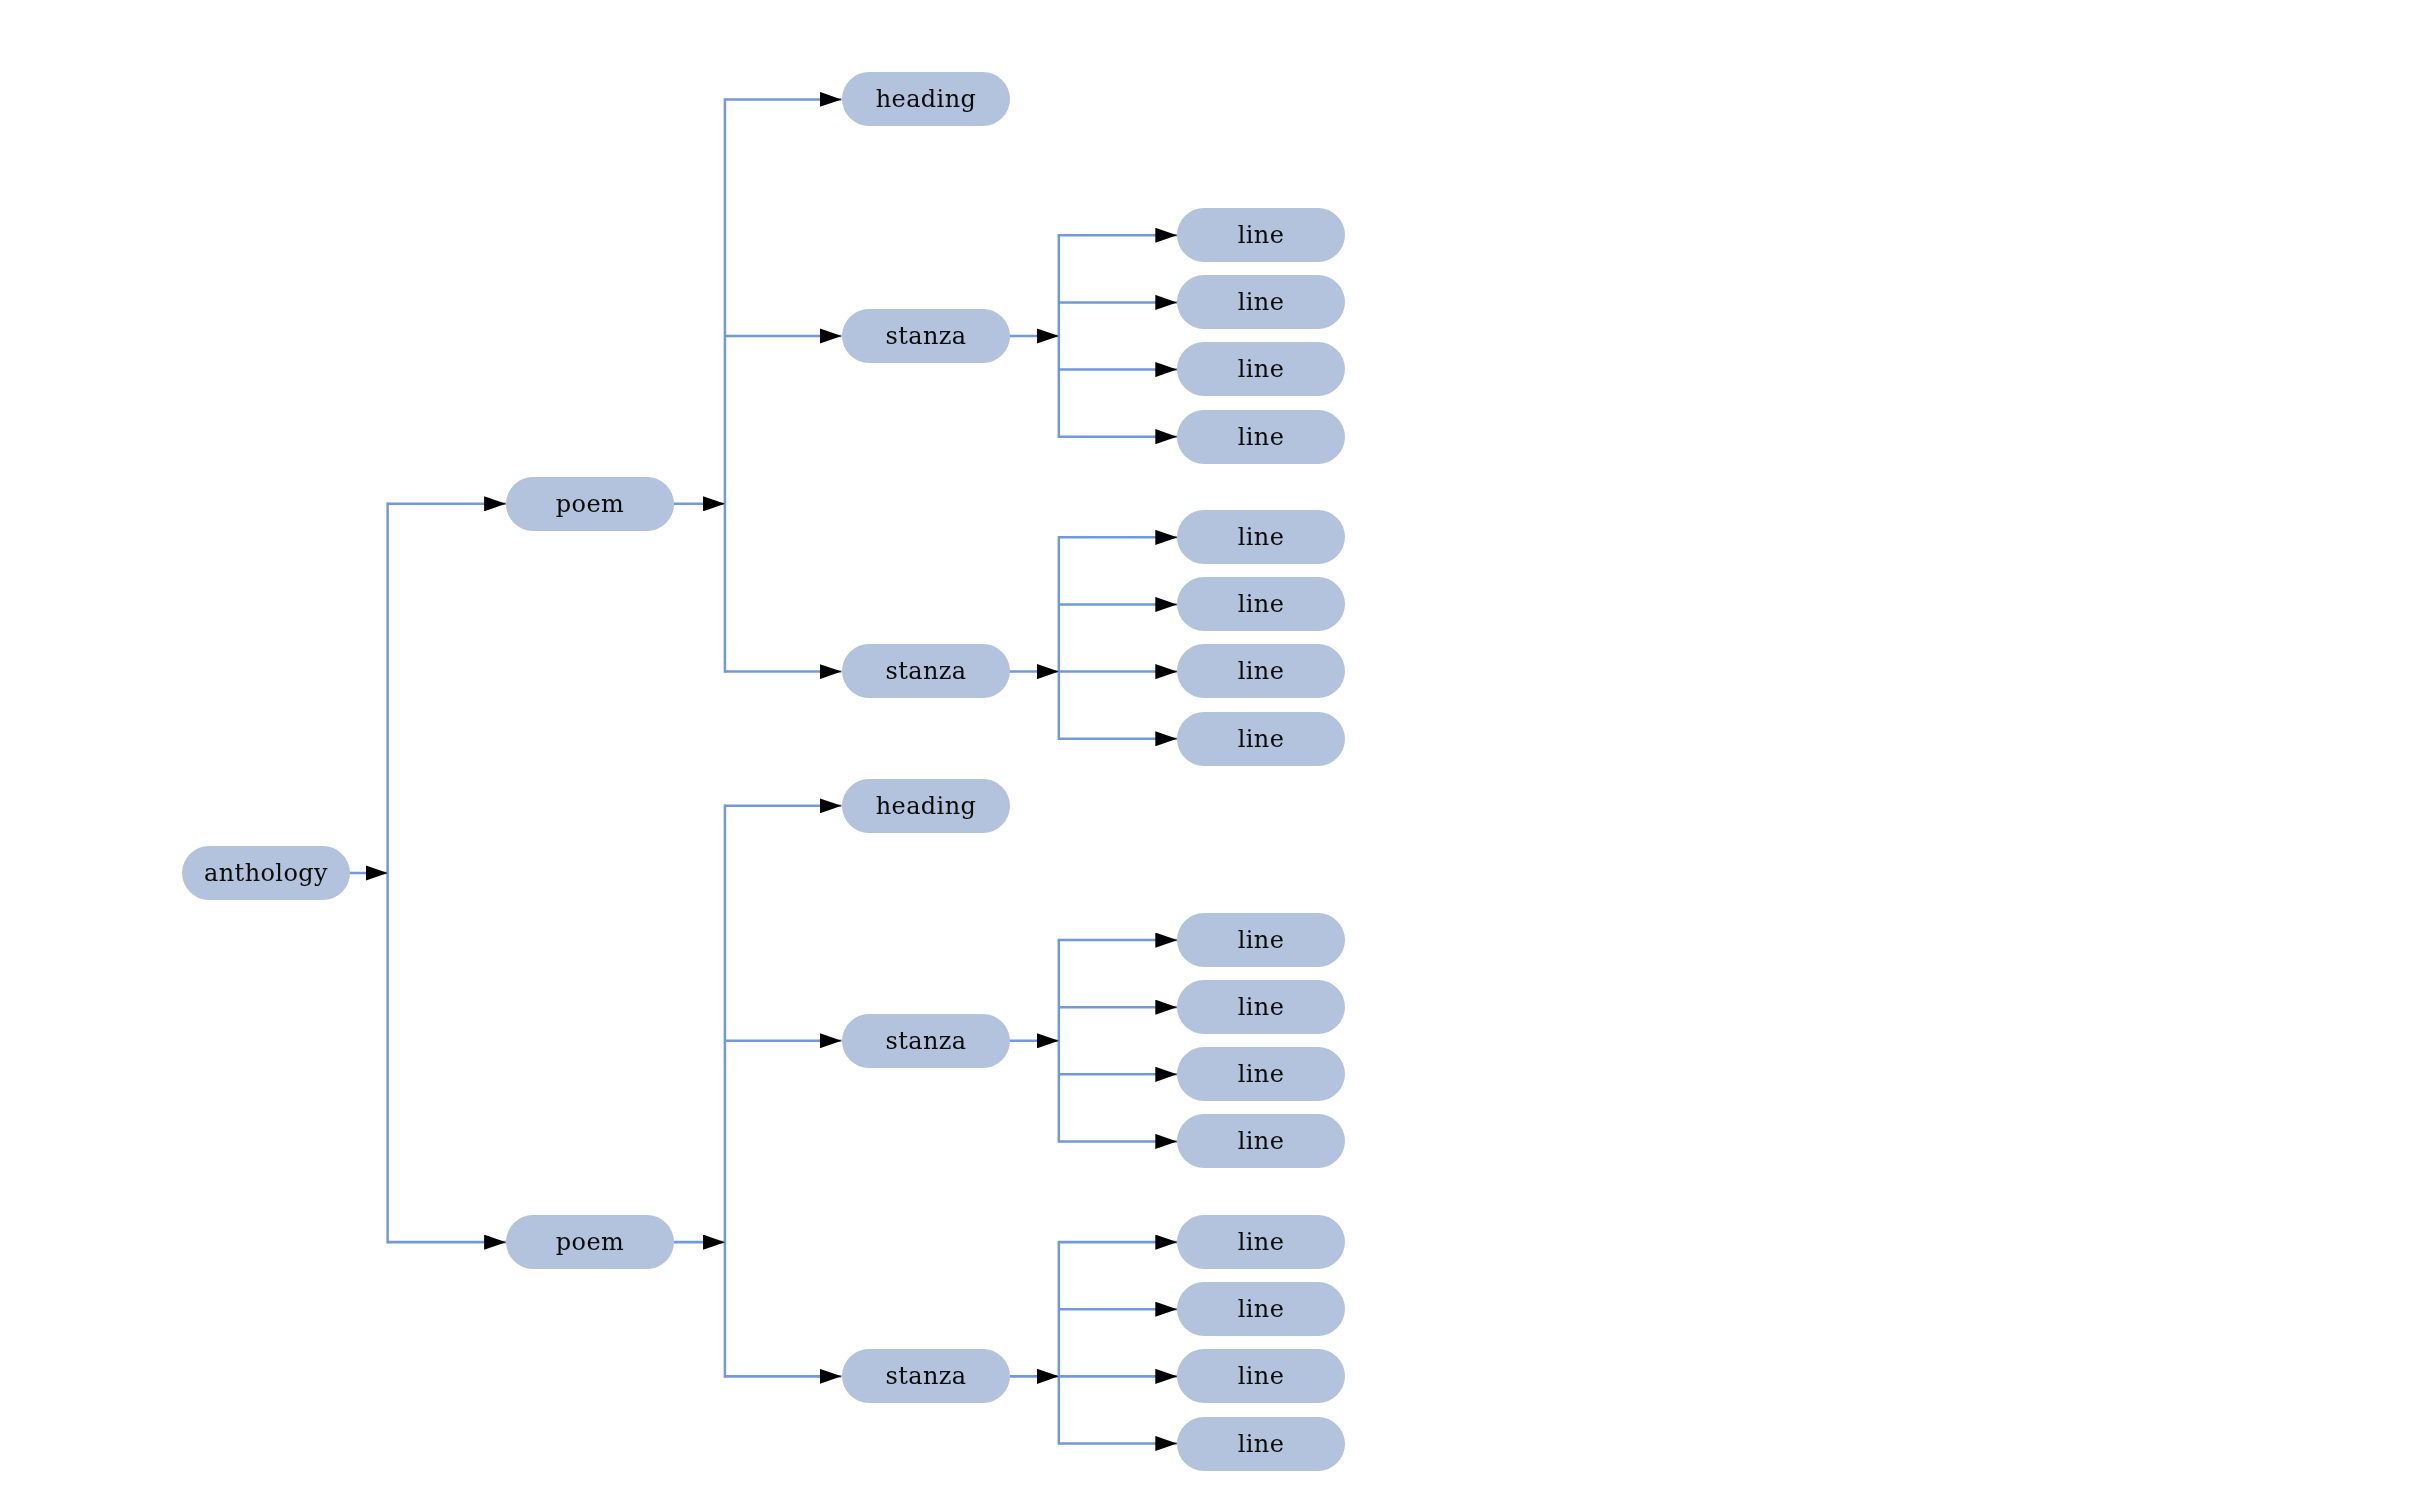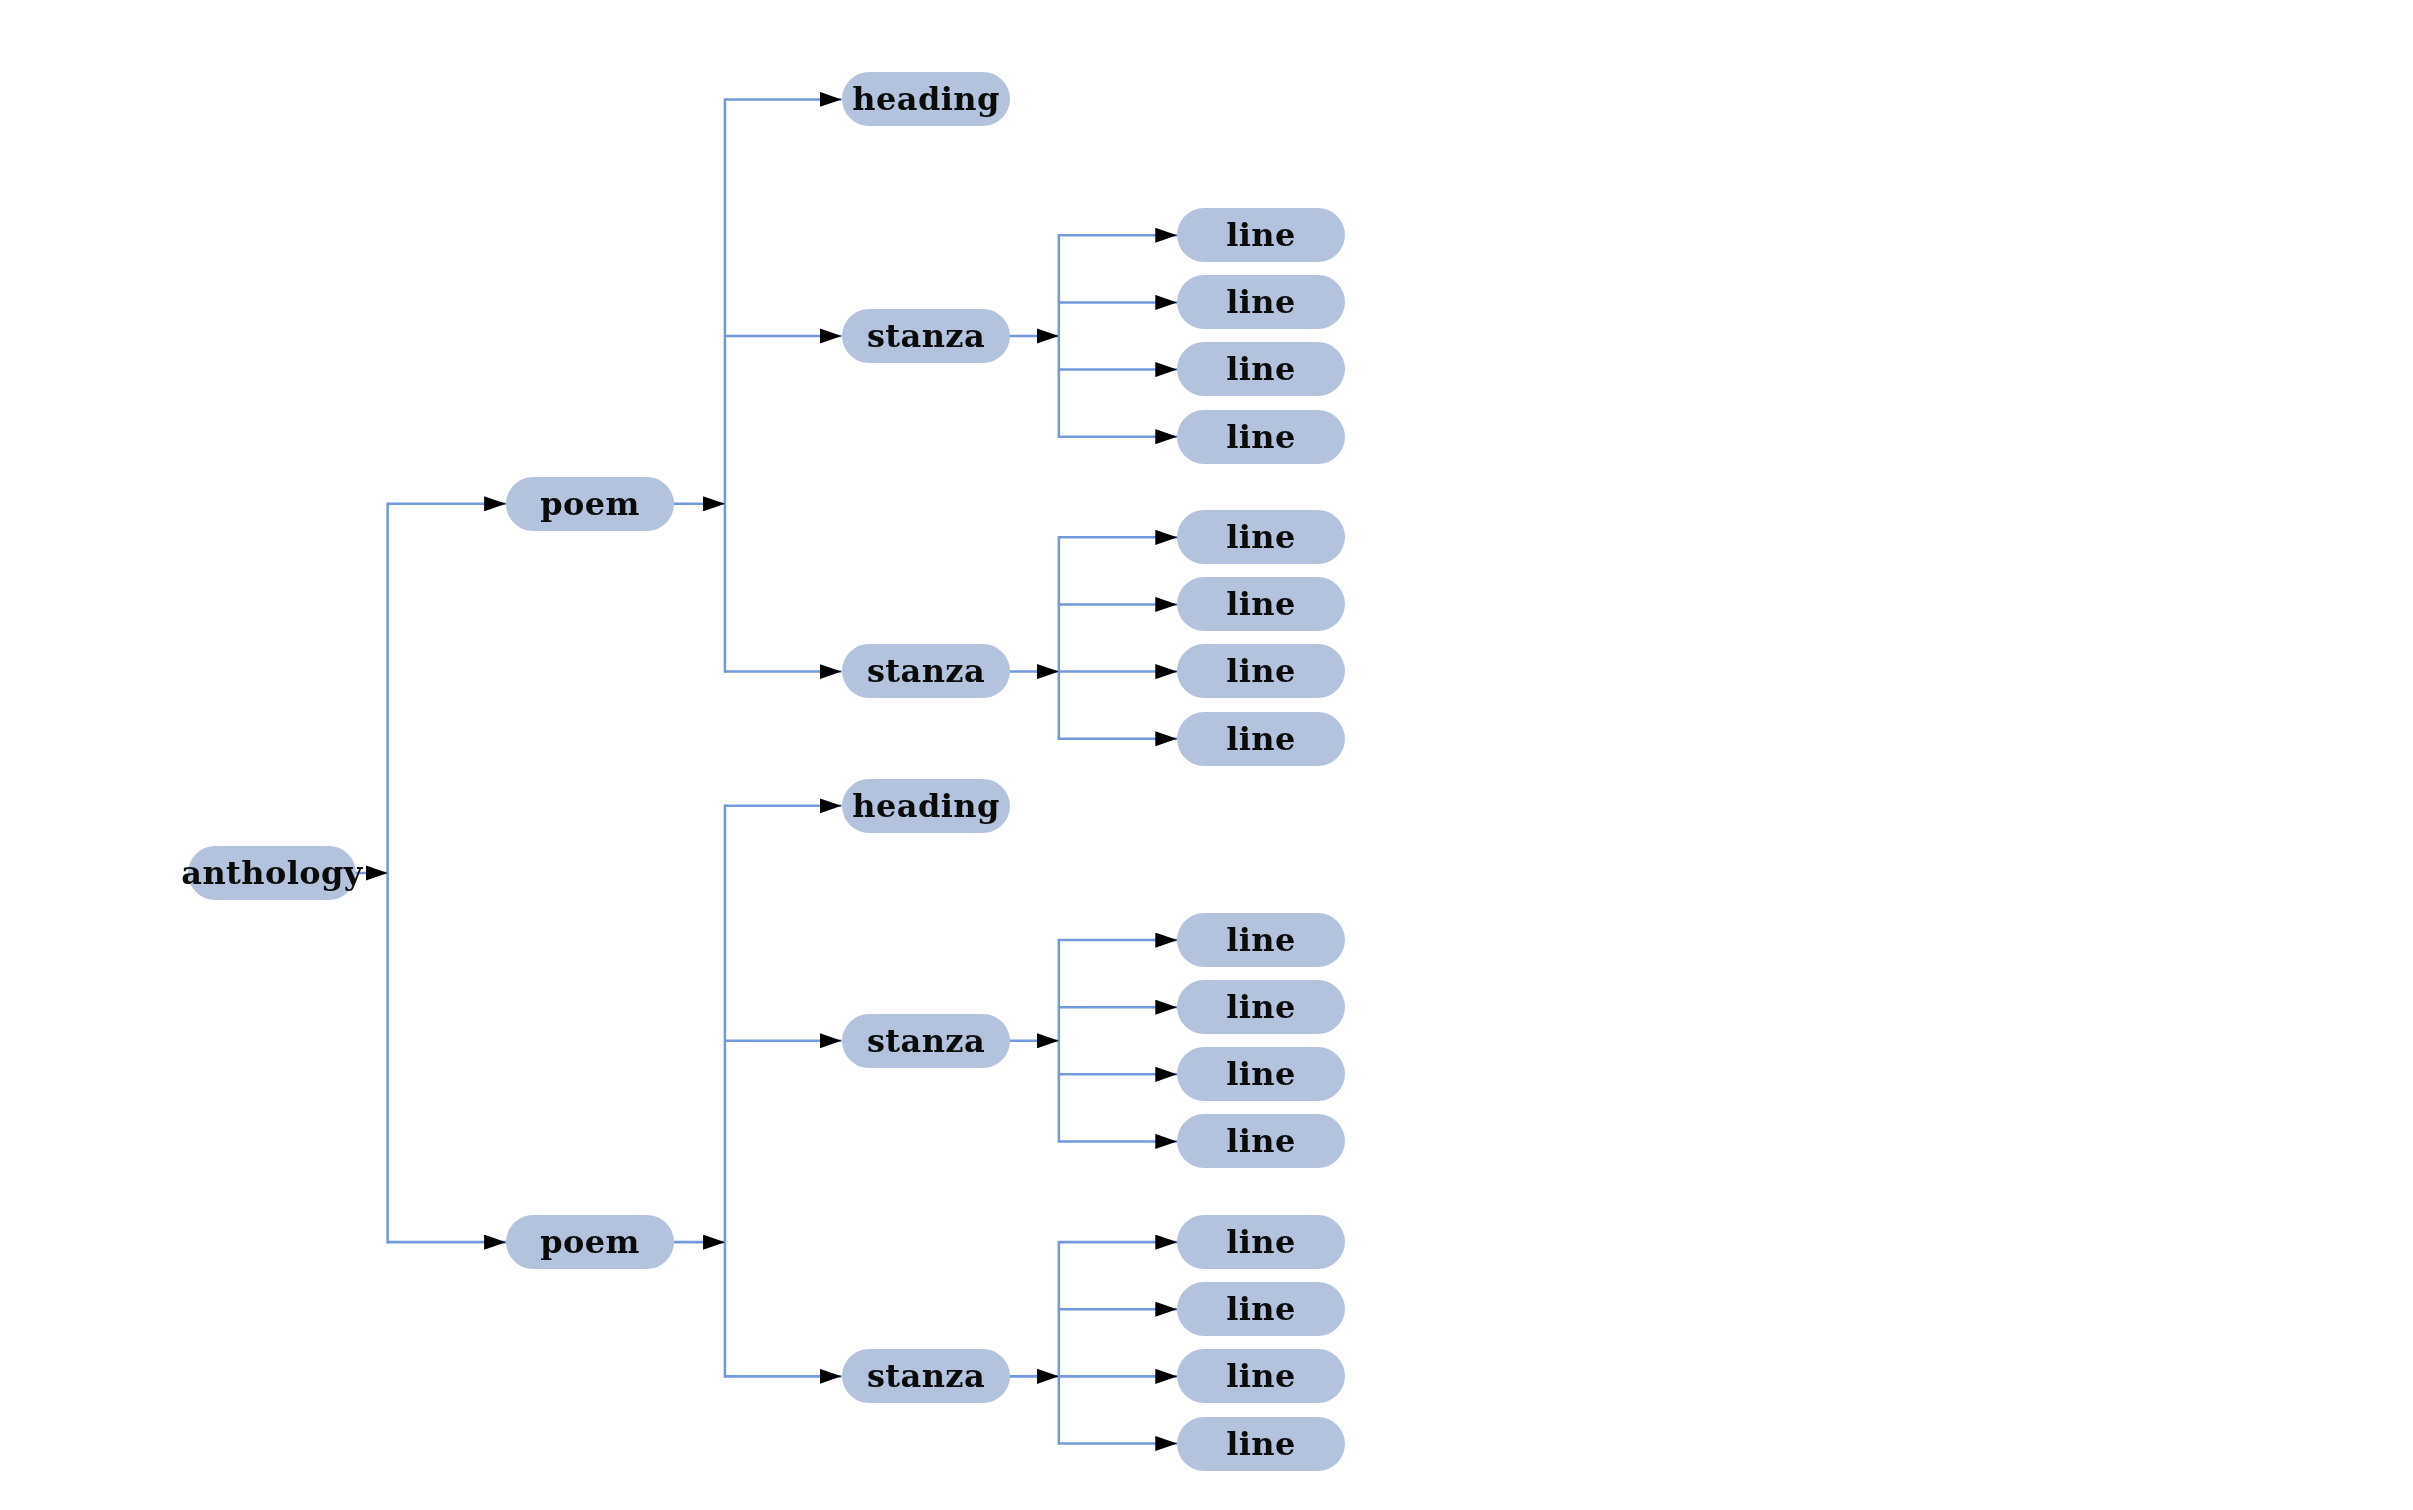--- a/index.html
+++ b/index.html
@@ -20,21 +20,21 @@
   .edges{position:absolute;left:0;top:0;width:2413px;height:1511px;}
   .edges line{stroke:var(--edge);stroke-width:3;fill:none;}
   .edges line.trunk{stroke-linecap:square;}
   .edges marker polygon{fill:var(--arrowhead);}
   .node{
     position:absolute;
     width:168px;height:54px;
     background:var(--node-fill);
     border-radius:27px;
     display:flex;align-items:center;justify-content:center;
-    font-weight:bold;font-size:32px;color:var(--label);
+    font-weight:normal;font-size:24px;color:var(--label);
     letter-spacing:0.4px;
     user-select:none;
   }
 </style>
 </head>
 <body>
 
 <div class="canvas">
 
   <svg class="edges" viewBox="0 0 2876 1800" xmlns="http://www.w3.org/2000/svg">
@@ -83,21 +83,21 @@
     <line x1="1262" y1="1200" x2="1403" y2="1200" marker-end="url(#arr)"></line>
     <line x1="1262" y1="1280" x2="1403" y2="1280" marker-end="url(#arr)"></line>
     <line x1="1262" y1="1360" x2="1403" y2="1360" marker-end="url(#arr)"></line>
 
     <line x1="1262" y1="1480" x2="1403" y2="1480" marker-end="url(#arr)"></line>
     <line x1="1262" y1="1560" x2="1403" y2="1560" marker-end="url(#arr)"></line>
     <line x1="1262" y1="1640" x2="1403" y2="1640" marker-end="url(#arr)"></line>
     <line x1="1262" y1="1720" x2="1403" y2="1720" marker-end="url(#arr)"></line>
   </svg>
 
-  <div class="node" style="left:188px;top:846px">anthology</div>
+  <div class="node" style="left:182px;top:846px">anthology</div>
 
   <div class="node" style="left:506px;top:477px">poem</div>
   <div class="node" style="left:842px;top:72px">heading</div>
   <div class="node" style="left:842px;top:309px">stanza</div>
   <div class="node" style="left:1177px;top:208px">line</div>
   <div class="node" style="left:1177px;top:275px">line</div>
   <div class="node" style="left:1177px;top:342px">line</div>
   <div class="node" style="left:1177px;top:410px">line</div>
   <div class="node" style="left:842px;top:644px">stanza</div>
   <div class="node" style="left:1177px;top:510px">line</div>

